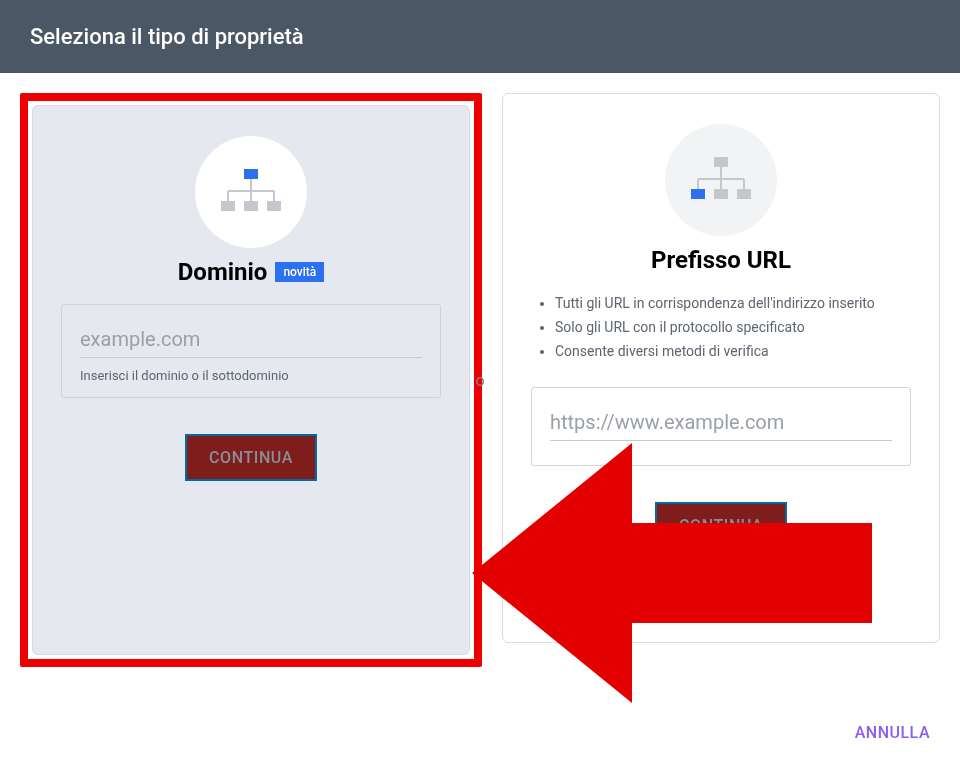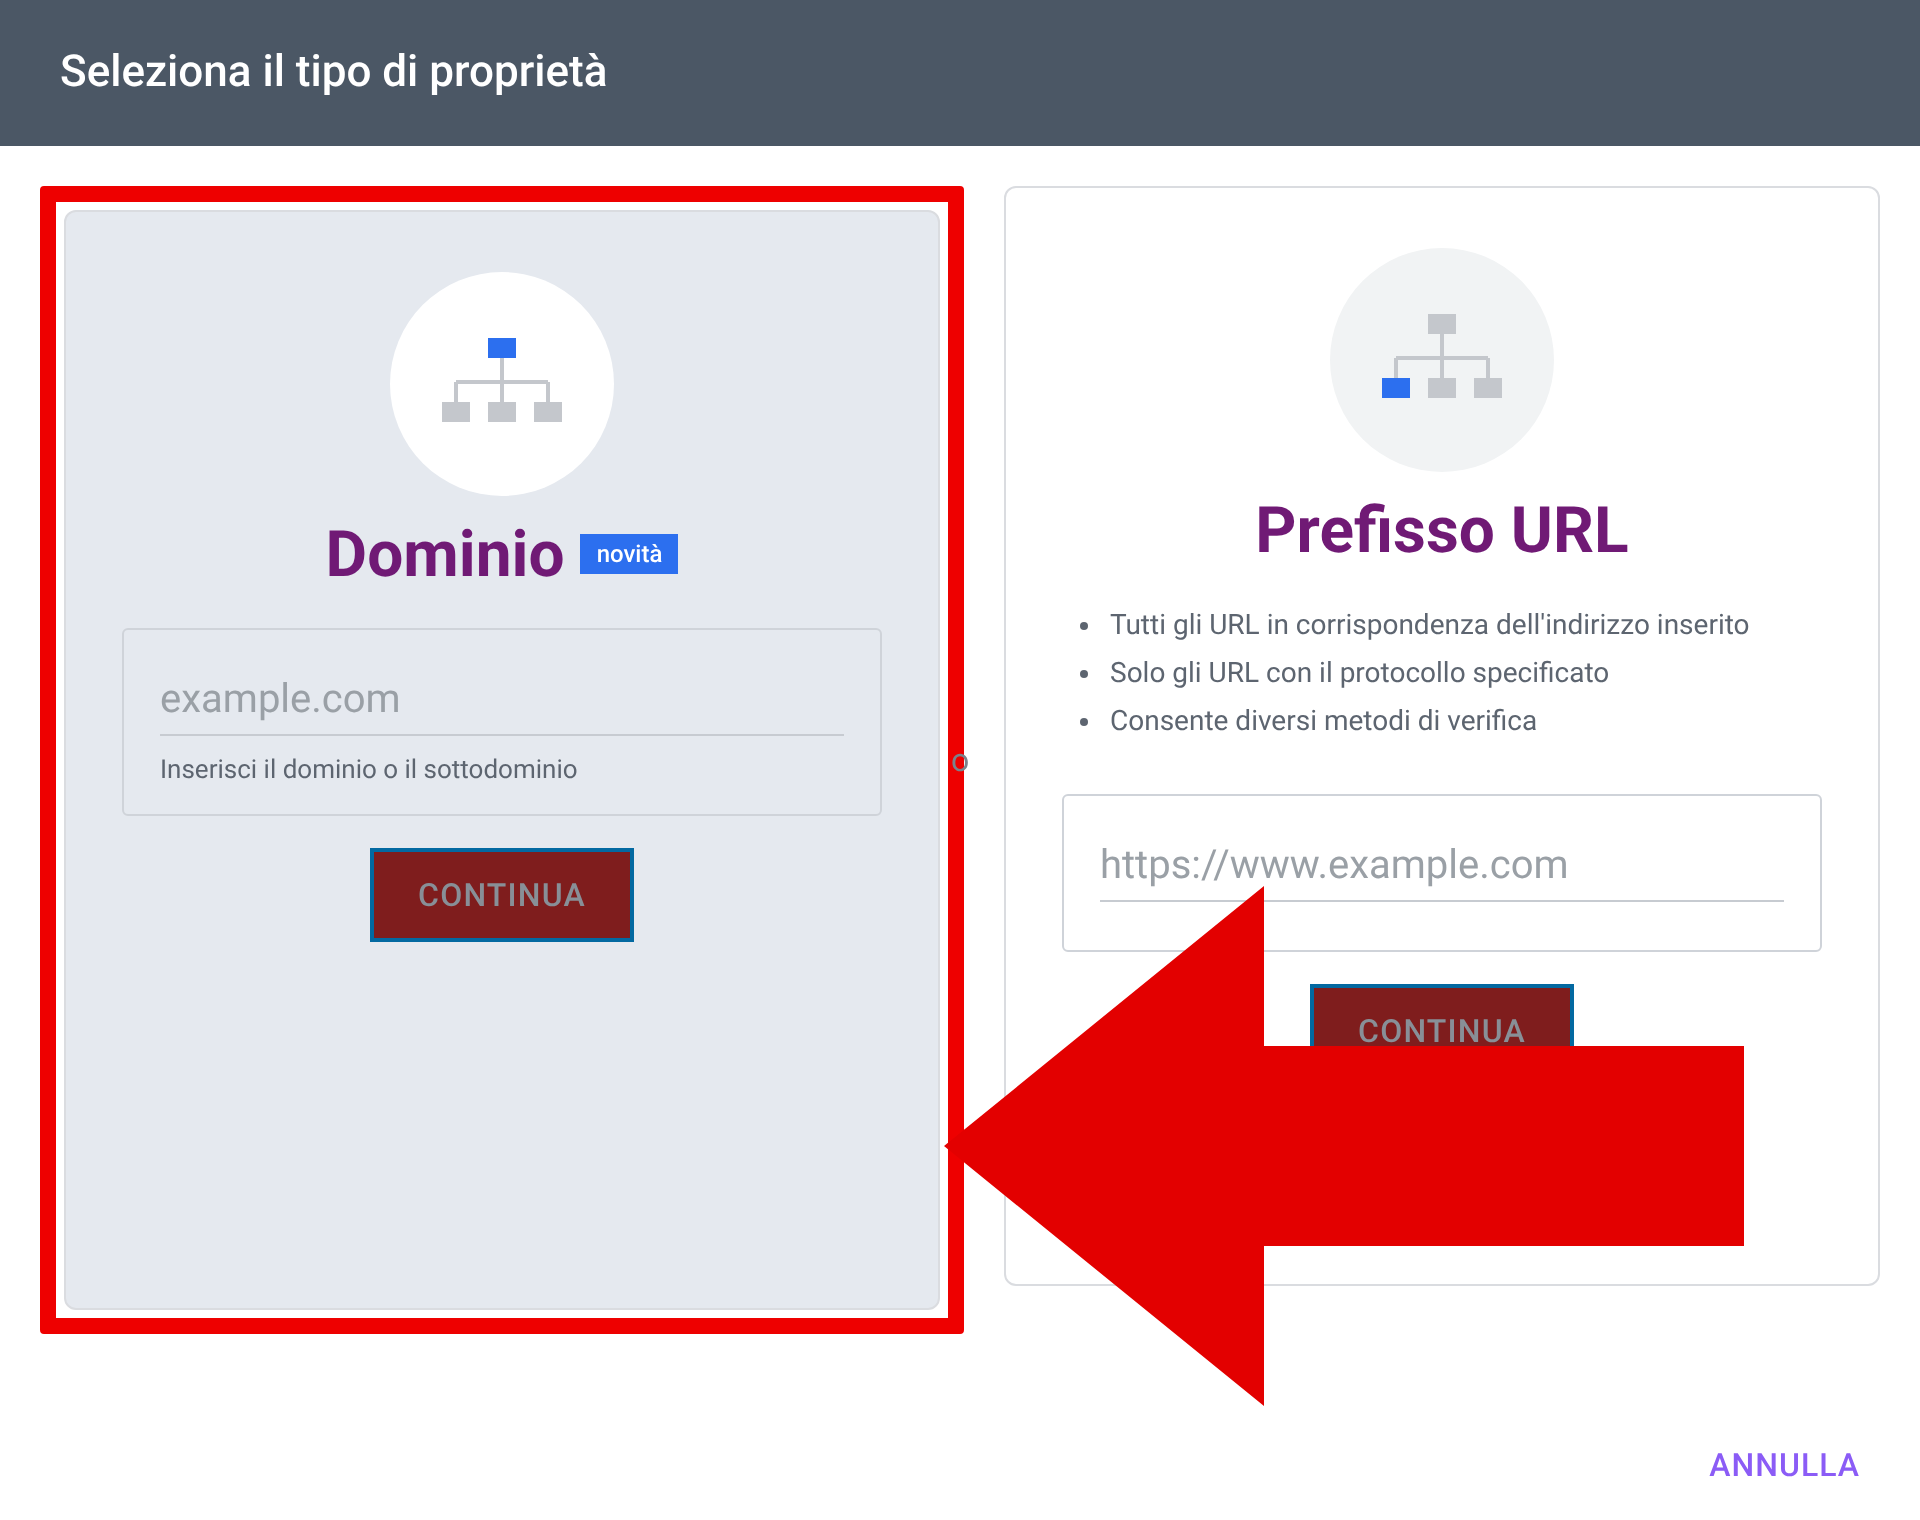--- a/index.html
+++ b/index.html
@@ -48,21 +48,21 @@
       background:#fff;
       display:flex; align-items:center; justify-content:center;
       margin-bottom:10px;
     }
 
     .title-row {
       display:flex; align-items:center; gap:8px;
       margin-bottom:18px;
     }
     .card-title {
-      font-size:32px; font-weight:700; color:#701a75;
+      font-size:24px; font-weight:700; color:#000000;
     }
     .badge {
       background:#2c6fef;
       color:#fff;
       font-size:12px;
       padding:3px 8px;
       border-radius:0;
       font-weight:500;
     }
 
@@ -75,21 +75,21 @@
       align-self:flex-start;
       margin-bottom:24px;
       width:100%;
     }
 
     .input-block {
       border:1px solid #cfd3d9;
       border-radius:3px;
       width:100%;
       padding:18px 18px 14px;
-      margin-bottom:16px;
+      margin-bottom:36px;
     }
     .input-block input {
       width:100%;
       border:none;
       border-bottom:1px solid #c7cbd1;
       font-size:20px;
       padding:4px 0 6px;
       color:#3b4450;
       background:transparent;
       outline:none;

